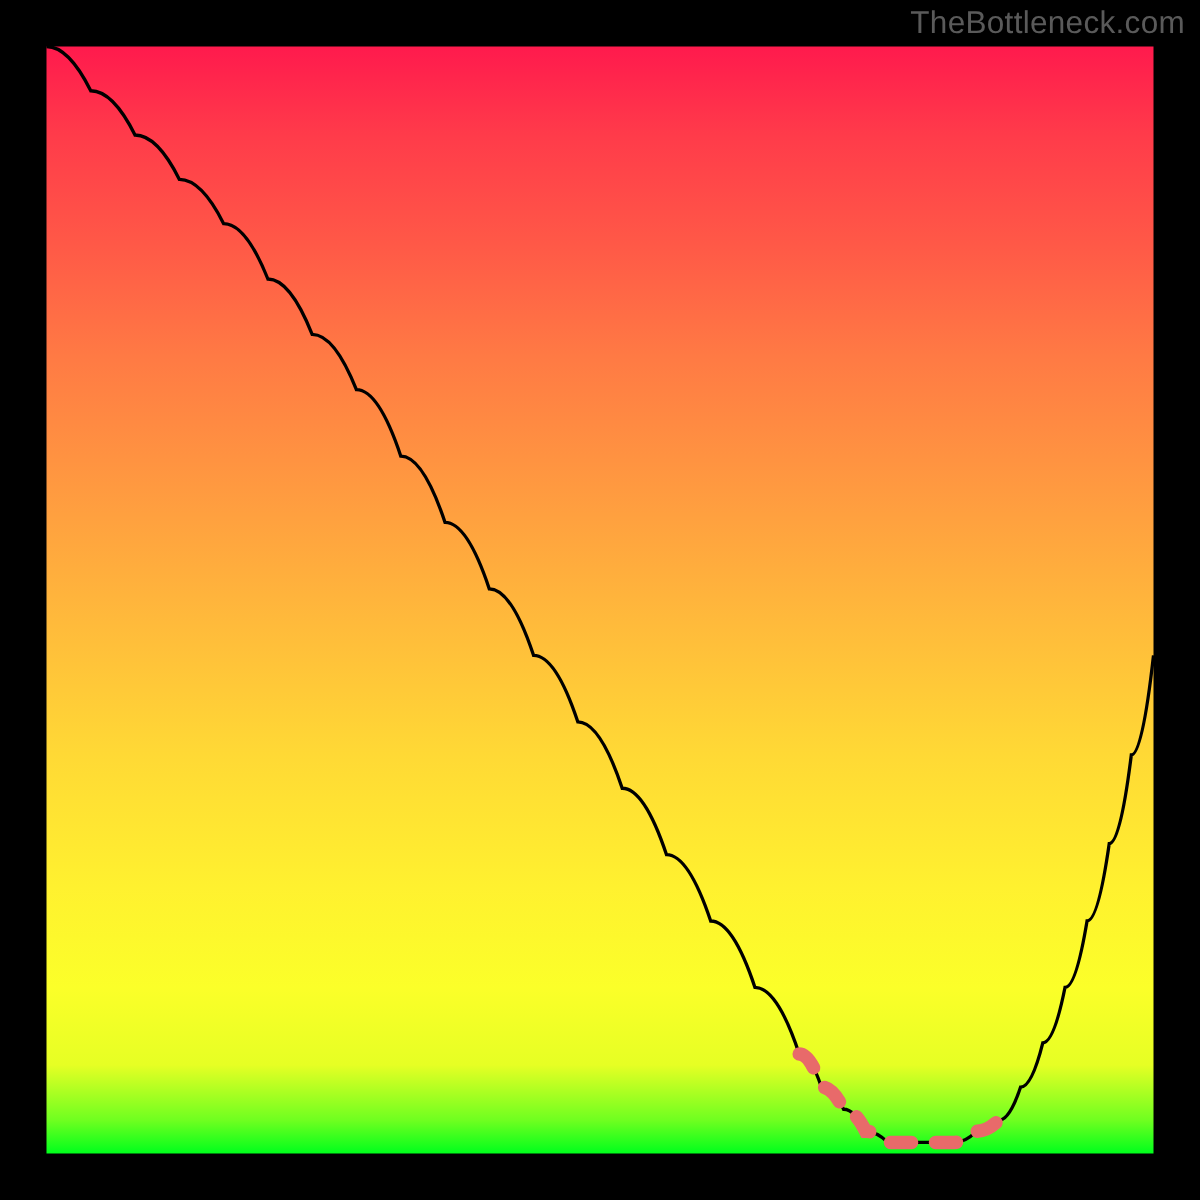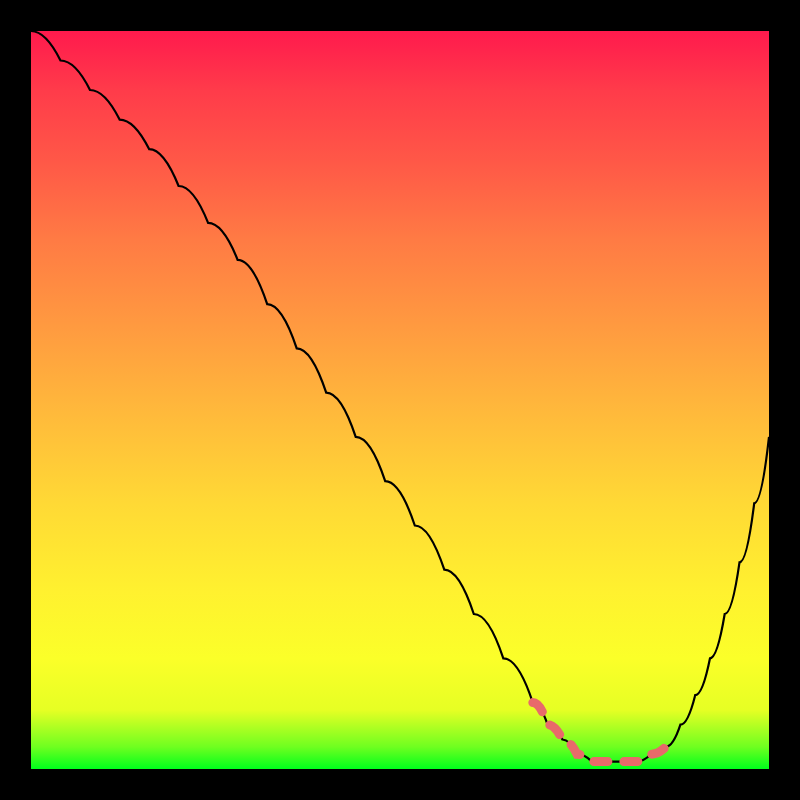--- a/index.html
+++ b/index.html
@@ -66,20 +66,21 @@
     stroke: #e86a6a;
     stroke-width: 9;
     stroke-linecap: round;
     stroke-dasharray: 14 16;
   }
 </style>
 </head>
 <body>
 <div class="frame">
 
+  <div class="watermark">TheBottleneck.com</div>
 
   <div class="plot-area">
     <svg viewBox="0 0 738 738">
       <path id="curve-path" class="curve" d="M0.0,0.0 Q14.8,0.0 29.5,29.5 Q44.3,29.5 59.0,59.0 Q73.8,59.0 88.6,88.6 Q103.3,88.6 118.1,118.1 Q132.8,118.1 147.6,155.0 Q162.4,155.0 177.1,191.9 Q191.9,191.9 206.6,228.8 Q221.4,228.8 236.2,273.1 Q250.9,273.1 265.7,317.3 Q280.4,317.3 295.2,361.6 Q310.0,361.6 324.7,405.9 Q339.5,405.9 354.2,450.2 Q369.0,450.2 383.8,494.5 Q398.5,494.5 413.3,538.7 Q428.0,538.7 442.8,583.0 Q457.6,583.0 472.3,627.3 Q487.1,627.3 501.8,671.6 Q509.2,671.6 516.6,693.7 Q524.0,693.7 531.4,708.5 Q538.7,708.5 546.1,723.2 Q553.5,723.2 560.9,730.6 Q568.3,730.6 575.6,730.6 Q583.0,730.6 590.4,730.6 Q597.8,730.6 605.2,730.6 Q612.5,730.6 619.9,723.2 Q627.3,723.2 634.7,715.9 Q642.1,715.9 649.4,693.7 Q656.8,693.7 664.2,664.2 Q671.6,664.2 679.0,627.3 Q686.3,627.3 693.7,583.0 Q701.1,583.0 708.5,531.4 Q715.9,531.4 723.2,472.3 Q730.6,472.3 738.0,405.9"></path>
       <path id="highlight-path" class="highlight" d="M501.8,671.6 Q509.2,671.6 516.6,693.7 Q524.0,693.7 531.4,708.5 Q538.7,708.5 546.1,723.2 Q553.5,723.2 560.9,730.6 Q568.3,730.6 575.6,730.6 Q583.0,730.6 590.4,730.6 Q597.8,730.6 605.2,730.6 Q612.5,730.6 619.9,723.2 Q627.3,723.2 634.7,715.9"></path>
     </svg>
   </div>
 
 </div>
 

